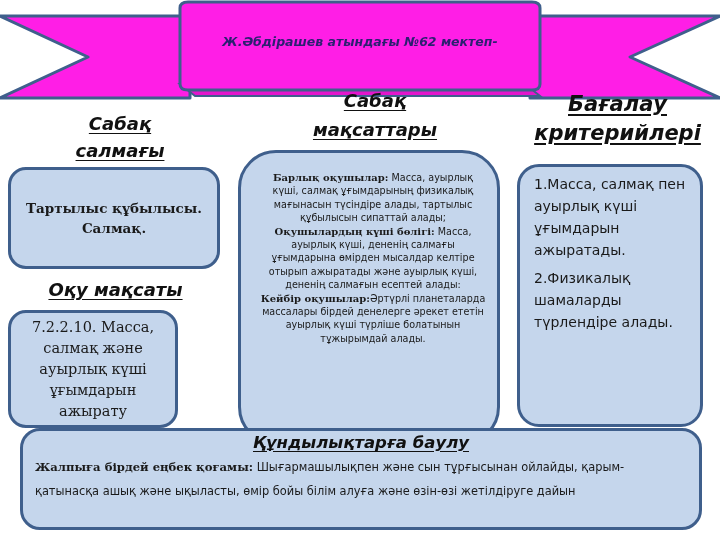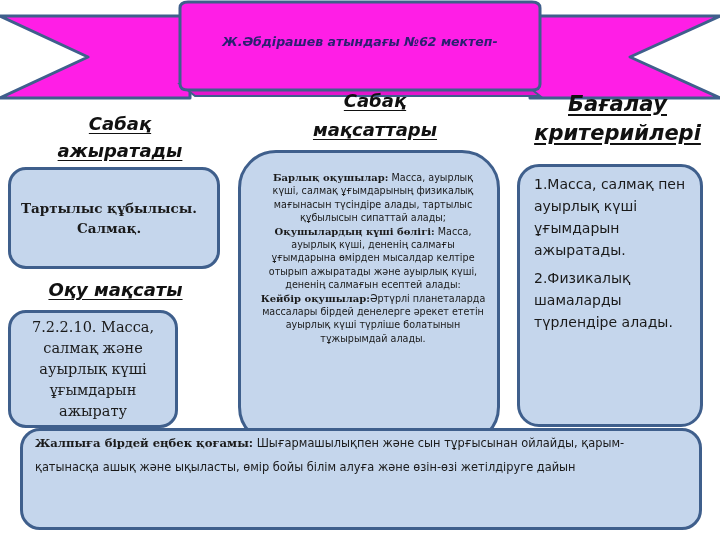--- a/index.html
+++ b/index.html
@@ -27,21 +27,21 @@
     .h-goals { left: 270px; top: 86px; width: 210px; font-size: 18px; line-height: 29px; }
     .h-criteria { left: 515px; top: 90px; width: 205px; font-size: 21px; line-height: 29px; }
     .h-objective { left: 8px; top: 278px; width: 215px; font-size: 18px; line-height: 24px; }
 
     .box {
       position: absolute; background: #c5d6ec; border: 3px solid #3f5f8c;
       border-radius: 18px;
     }
     .box-topic {
       left: 8px; top: 167px; width: 212px; height: 102px;
-      display: flex; align-items: center; text-align: center;
+      display: flex; align-items: center; justify-content: center; text-align: center;
       font-family: "DejaVu Serif", serif; font-weight: bold; font-size: 13.5px; line-height: 20px;
       padding: 6px 10px;
     }
     .box-objective {
       left: 8px; top: 310px; width: 170px; height: 118px;
       display: flex; align-items: center; justify-content: center; text-align: center;
       font-family: "DejaVu Serif", serif; font-size: 14.5px; line-height: 21px;
       padding: 6px 10px;
     }
     .box-goals {
@@ -87,21 +87,21 @@
 </svg>
 
 <div class="banner">
   <div class="banner-text">
     <div>Ж.Әбдірашев атындағы №62 мектеп-</div>
   </div>
 </div>
 
 <div class="heading h-topic">
   <div>Сабақ</div>
-  <div>ажыратады</div>
+  <div>салмағы</div>
 </div>
 
 <div class="heading h-goals">
   <div>Сабақ</div>
   <div>мақсаттары</div>
 </div>
 
 <div class="heading h-criteria">
   <div>Бағалау</div>
   <div>критерийлері</div>
@@ -125,14 +125,15 @@
   <div><span class="lbl">Оқушылардың күші бөлігі:</span><span> Масса, ауырлық күші, дененің салмағы ұғымдарына өмірден мысалдар келтіре отырып ажыратады және ауырлық күші, дененің салмағын есептей алады:</span></div>
   <div><span class="lbl">Кейбір оқушылар:</span><span>Әртүрлі планеталарда массалары бірдей денелерге әрекет ететін ауырлық күші түрліше болатынын тұжырымдай алады.</span></div>
 </div>
 
 <div class="box box-criteria">
   <p>1.Масса, салмақ пен ауырлық күші ұғымдарын ажыратады.</p>
   <p>2.Физикалық шамаларды түрлендіре алады.</p>
 </div>
 
 <div class="box box-values">
+  <div class="values-title">Құндылықтарға баулу</div>
   <div class="values-text"><span class="lbl">Жалпыға бірдей еңбек қоғамы:</span><span> Шығармашылықпен және сын тұрғысынан ойлайды, қарым-қатынасқа ашық және ықыласты, өмір бойы білім алуға және өзін-өзі  жетілдіруге дайын</span></div>
 </div>
 
 </body></html>

